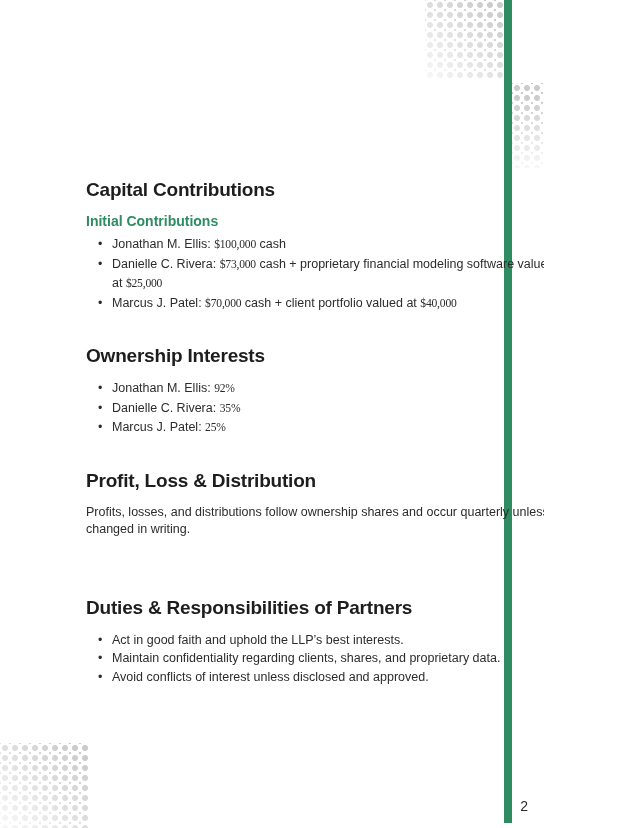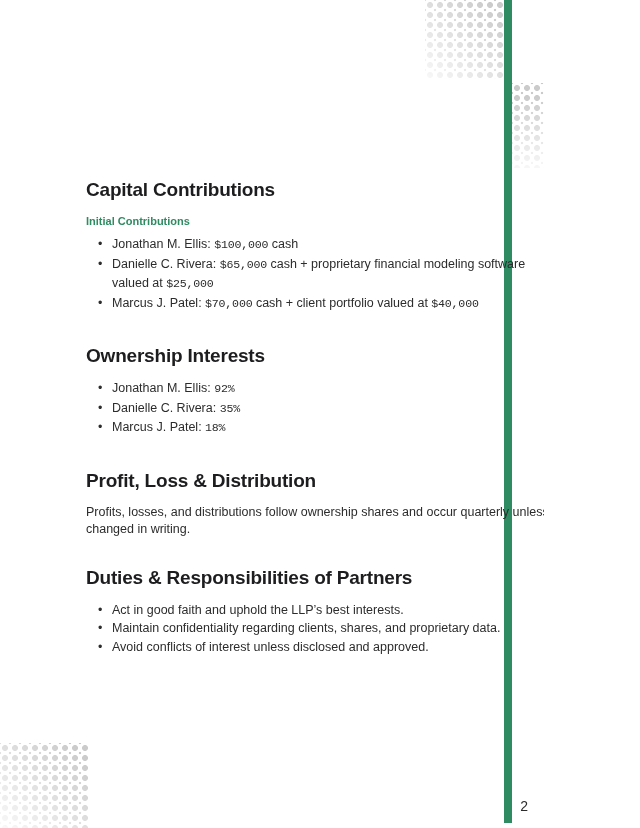--- a/index.html
+++ b/index.html
@@ -50,31 +50,31 @@
   }
 
   
   .content{
     position:absolute;
     left:86px;top:179px;
     width:472px;
   }
   section{margin:0;padding:0;}
   section + section{margin-top:32px;}
-  section.sec-duties{margin-top:28px;}
+  section.sec-duties{margin-top:58px;}
   h2{
     margin:0 0 12px 0;
     font-size:19px;line-height:22px;
     font-weight:700;
     letter-spacing:-0.2px;
     color:var(--ink);
   }
   h3{
     margin:0 0 6px 0;
-    font-size:11px;line-height:16px;
+    font-size:14px;line-height:16px;
     font-weight:700;
     color:var(--accent);
   }
   p{
     margin:0;
     font-size:12.5px;line-height:17.5px;
     color:var(--body-ink);
   }
   ul{
     list-style:none;
@@ -88,21 +88,21 @@
     color:var(--body-ink);
   }
   li::before{
     content:"\2022";
     position:absolute;
     left:0;top:0;
     color:var(--body-ink);
     font-size:12.5px;
   }
   .num{
-    font-family:Liberation Mono, monospace;
+    font-family:Liberation Serif, serif;
     font-size:11.6px;
     letter-spacing:-0.2px;
   }
   .page-number{
     position:absolute;
     top:798px;right:16px;
     font-size:14px;line-height:16px;
     color:#2c2c2c;
   }
 </style>
@@ -114,30 +114,30 @@
   <div class="halftone ht-b"></div>
   <div class="halftone ht-c"></div>
   <div class="accent-bar"></div>
 
   <main class="content" id="content">
       <section>
         <h2>Capital Contributions</h2>
         <h3>Initial Contributions</h3>
         <ul>
           <li>Jonathan M. Ellis: <span class="num">$100,000</span> cash</li>
-          <li>Danielle C. Rivera: <span class="num">$65,000</span> cash + proprietary financial modeling software valued at <span class="num">$25,000</span></li>
+          <li>Danielle C. Rivera: <span class="num">$73,000</span> cash + proprietary financial modeling software valued at <span class="num">$25,000</span></li>
           <li>Marcus J. Patel: <span class="num">$70,000</span> cash + client portfolio valued at <span class="num">$40,000</span></li>
         </ul>
       </section>
       <section>
         <h2>Ownership Interests</h2>
         <ul>
           <li>Jonathan M. Ellis: <span class="num">92%</span></li>
           <li>Danielle C. Rivera: <span class="num">35%</span></li>
-          <li>Marcus J. Patel: <span class="num">18%</span></li>
+          <li>Marcus J. Patel: <span class="num">25%</span></li>
         </ul>
       </section>
       <section>
         <h2>Profit, Loss &amp; Distribution</h2>
         <p>Profits, losses, and distributions follow ownership shares and occur quarterly unless changed in writing.</p>
       </section>
       <section class="sec-duties">
         <h2>Duties &amp; Responsibilities of Partners</h2>
         <ul>
           <li>Act in good faith and uphold the LLP’s best interests.</li>

